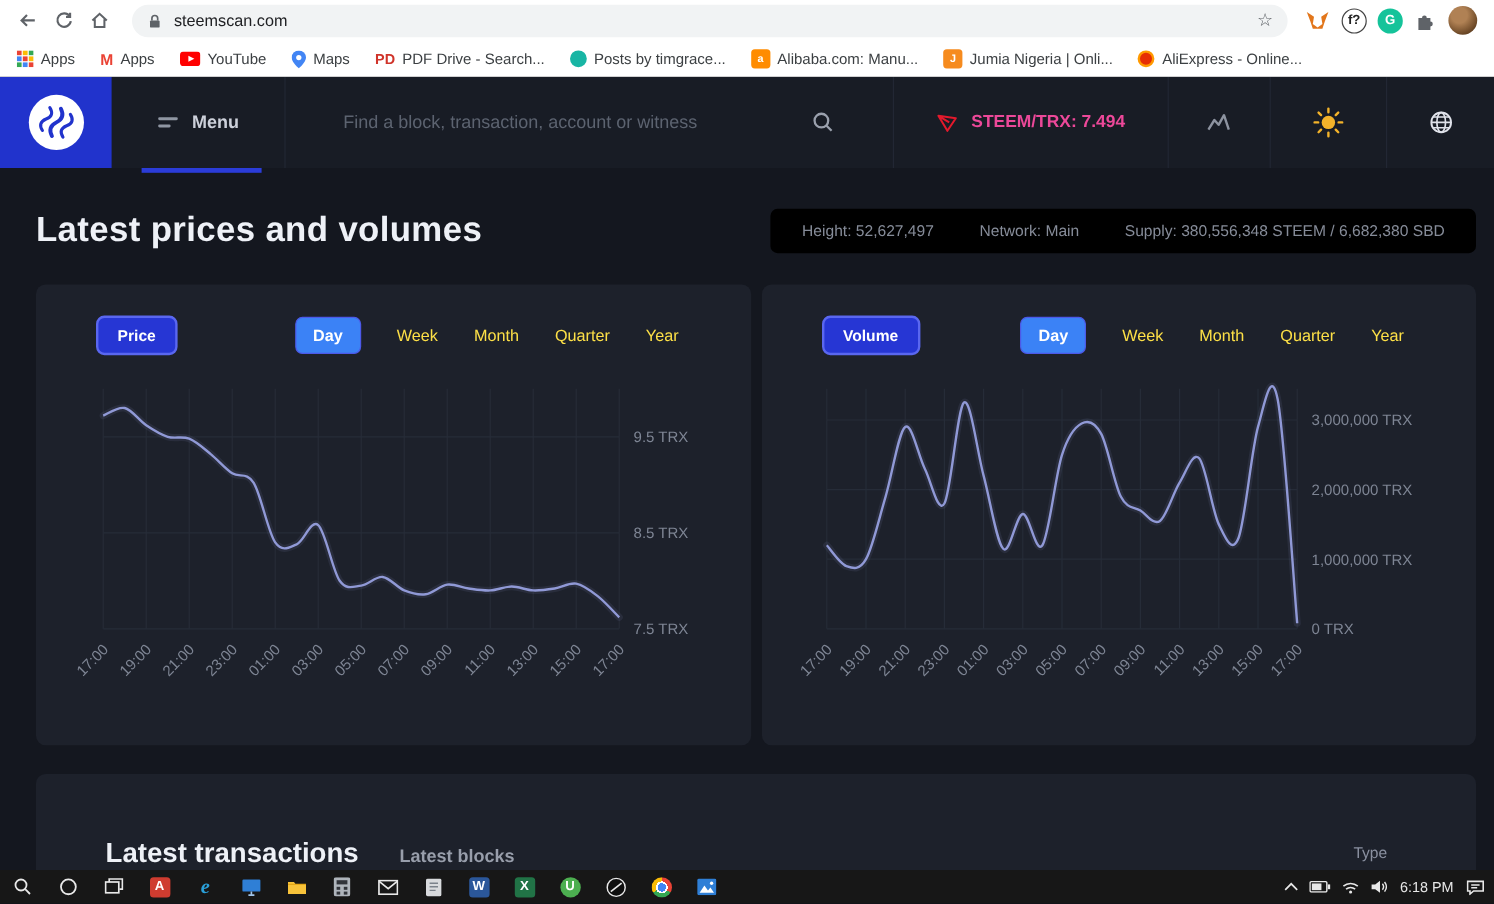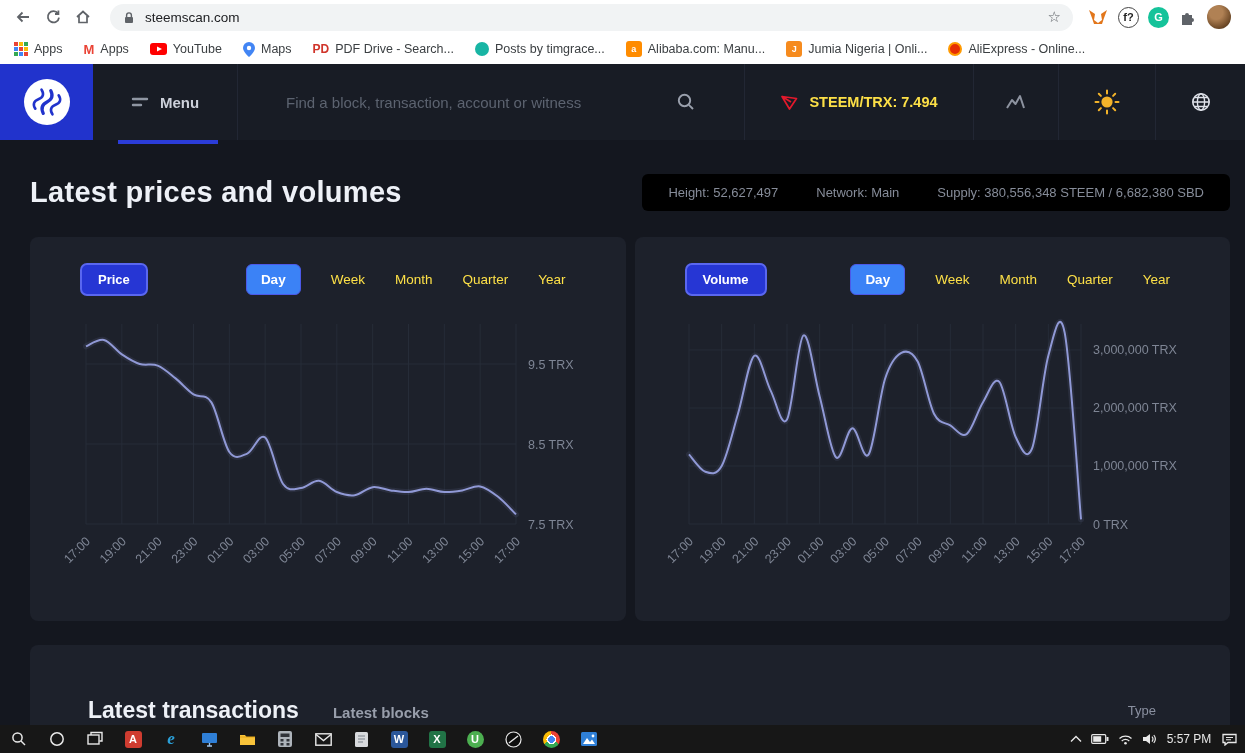--- a/index.html
+++ b/index.html
@@ -30,21 +30,21 @@
   
   .site{position:absolute;top:64px;left:0;width:1245px;height:661px;background:#14171f;overflow:hidden}
   .sitenav{height:76px;background:#181c25;display:flex;align-items:stretch;position:relative}
   .logo{width:93px;background:#2133cc;display:flex;align-items:center;justify-content:center;cursor:pointer}
   .logo-circle{width:46px;height:46px;border-radius:50%;background:#fff;display:flex;align-items:center;justify-content:center}
   .seg{display:flex;align-items:center}
   .menu-seg{width:144px;justify-content:center;gap:11px;color:#ccd0da;font-weight:bold;font-size:15px;cursor:pointer}
   .search-seg{flex:1;border-left:1px solid #222734;border-right:1px solid #222734;padding:0 48px;gap:14px}
   .search-input{flex:1;background:transparent;border:none;outline:none;color:#c6cad2;font-size:15px}
   .search-input::placeholder{color:#5c6370}
-  .ticker-seg{width:228px;justify-content:center;gap:10px;color:#fde047;font-size:14.5px;font-weight:bold}
+  .ticker-seg{width:228px;justify-content:center;gap:10px;color:#ec4899;font-size:14.5px;font-weight:bold}
   .iconseg{justify-content:center;border-left:1px solid #222734;cursor:pointer}
   .menu-underline{position:absolute;left:118px;top:76px;width:100px;height:4px;background:#2b3cd8}
 
   .page-head{display:flex;align-items:center;justify-content:space-between;padding:34px 15px 26px 30px}
   .page-title{font-size:29px;font-weight:bold;color:#eef1f7;letter-spacing:.3px}
   .stats{display:flex;gap:38px;background:#000000;border-radius:6px;padding:11px 26px;font-size:13px;color:#868c99}
 
   .cards{display:flex;gap:9px;padding:0 15px 0 30px}
   .card{flex:1;background:#1d212b;border-radius:8px;height:384px;position:relative;overflow:hidden}
   .card-head{display:flex;align-items:center;padding:26px 0 0 50px}
@@ -440,19 +440,19 @@
         <rect x="15.5" y="3" width="2" height="4" fill="#e8e8e8"></rect>
       </svg>
     <svg width="15" height="11">
         <path d="M1.5 4.5 a9 9 0 0 1 12 0 M3.7 7 a6 6 0 0 1 7.6 0" fill="none" stroke="#e8e8e8" stroke-width="1.3"></path>
         <circle cx="7.5" cy="9.3" r="1.3" fill="#e8e8e8"></circle>
       </svg>
     <svg width="14" height="12">
         <polygon points="1,4 4,4 8,1 8,11 4,8 1,8" fill="#e8e8e8"></polygon>
         <path d="M10 3.5 a4 4 0 0 1 0 5 M11.8 2 a6.5 6.5 0 0 1 0 8" fill="none" stroke="#e8e8e8" stroke-width="1.2"></path>
       </svg>
-    <span class="time">5:57 PM</span>
+    <span class="time">6:18 PM</span>
     <svg width="15" height="13">
         <path d="M1 1.5 H14 V9.5 H6 L3 12 V9.5 H1 Z" fill="none" stroke="#e8e8e8" stroke-width="1.3"></path>
         <path d="M4 4.5 H11 M4 6.8 H9" stroke="#e8e8e8" stroke-width="1.1"></path>
       </svg>
   </div>
 </div>
 
 </body></html>

